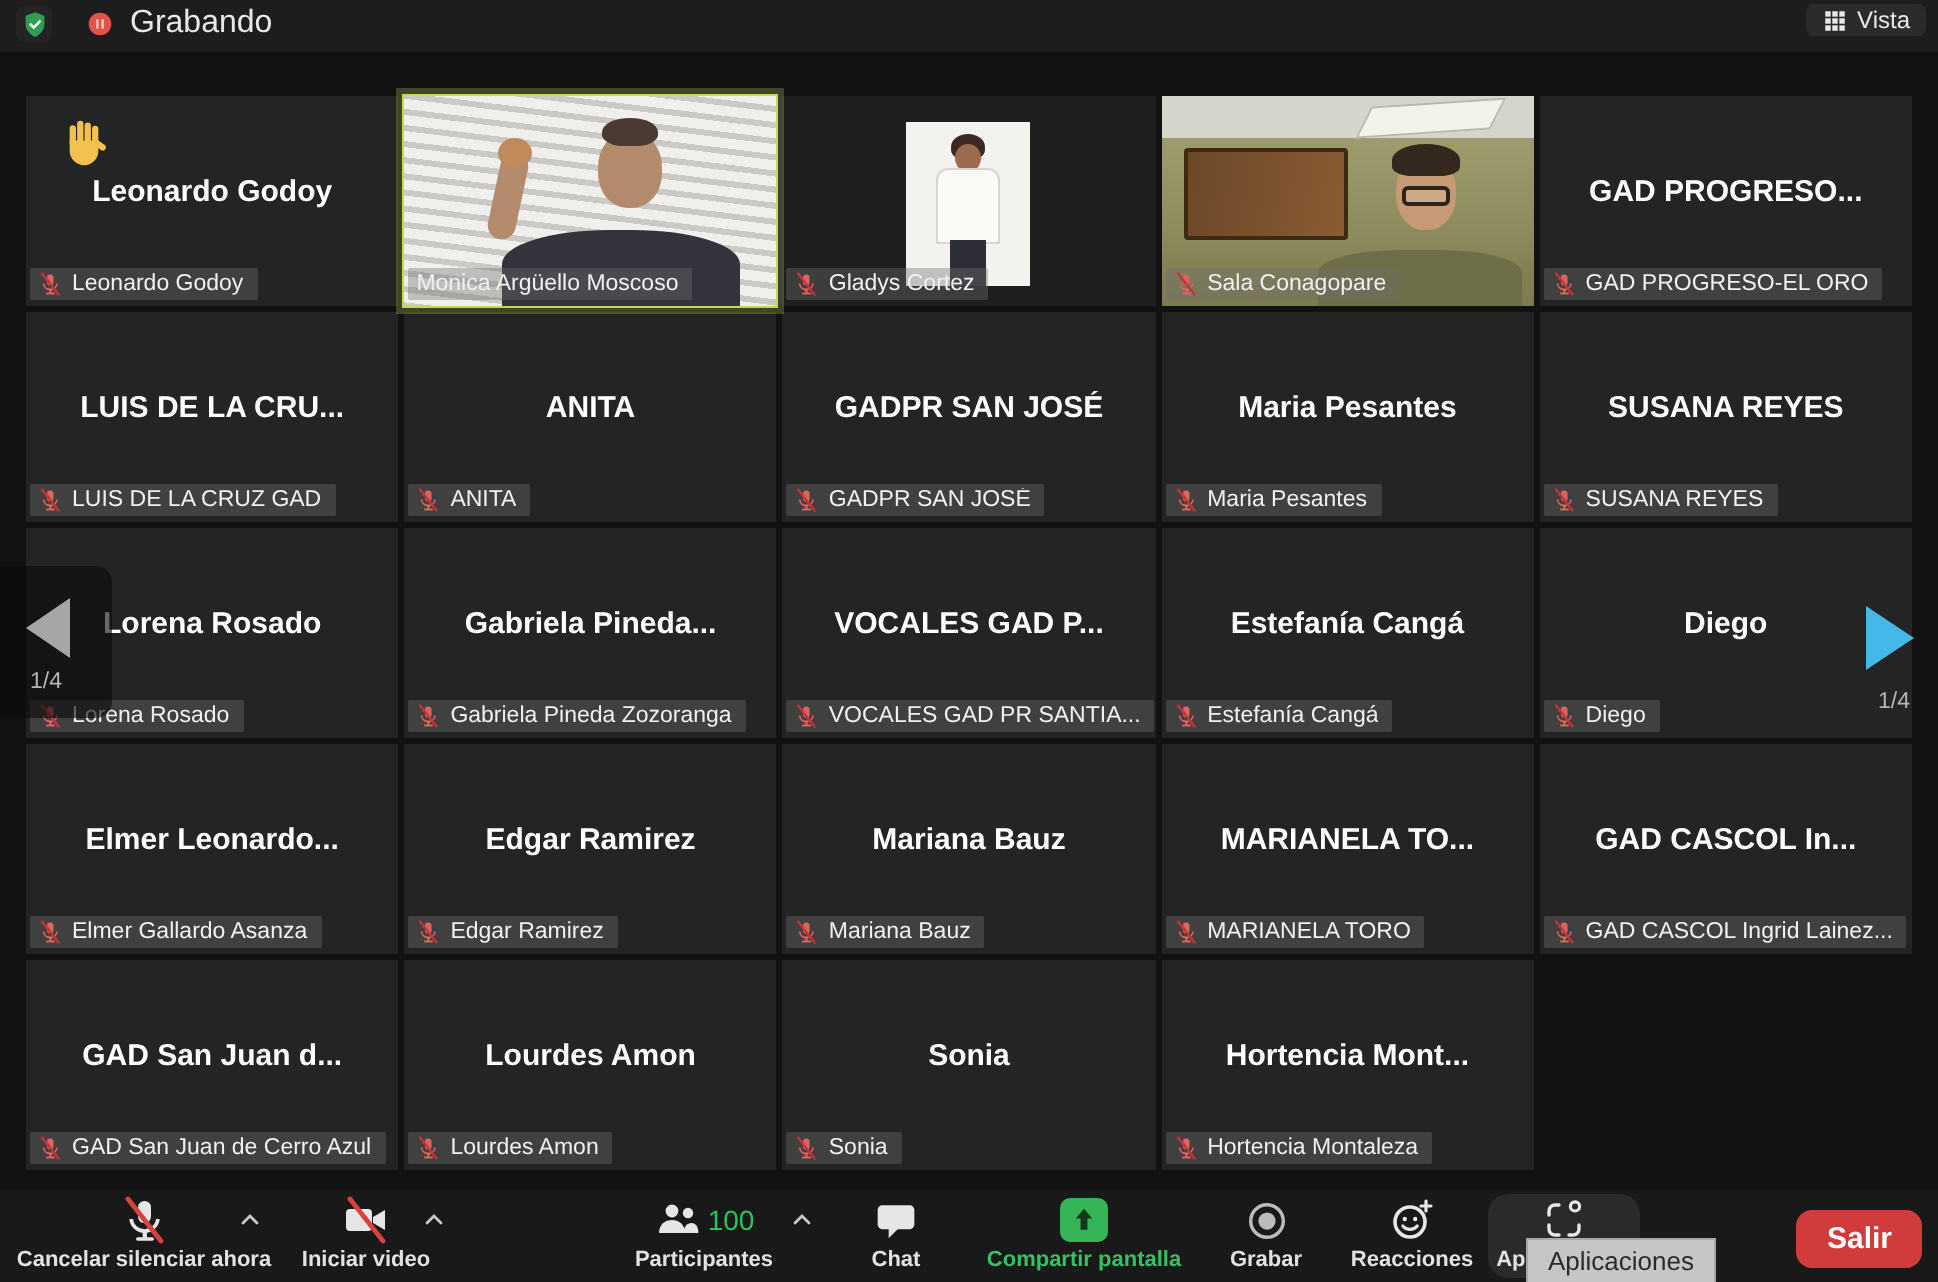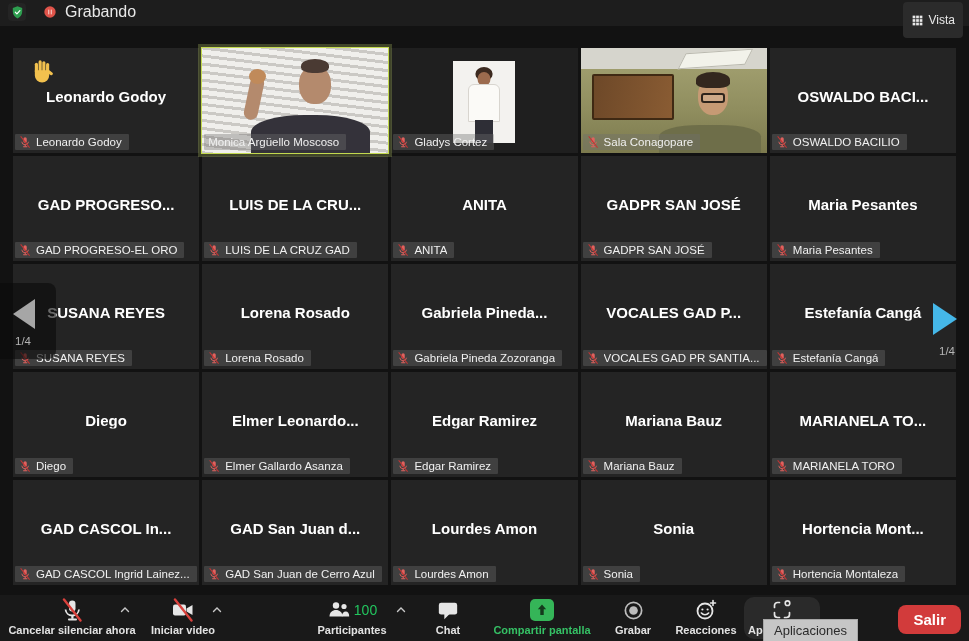--- a/index.html
+++ b/index.html
@@ -8,21 +8,21 @@
     background:#121212;font-family:"Liberation Sans","DejaVu Sans",sans-serif;
     -webkit-font-smoothing:antialiased;
   }
   svg.icon{display:block;}
   
   .topbar{position:absolute;top:0;left:0;right:0;height:26px;background:#1d1d1d;z-index:6;}
   .tb-left{position:absolute;left:8px;top:3px;display:flex;align-items:center;gap:10px;}
   .shield{width:18px;height:18px;background:#242424;border-radius:4px;display:flex;align-items:center;justify-content:center;}
   .recwrap{display:flex;align-items:center;gap:7px;margin-left:6px;}
   .rec-label{color:#e8e8e8;font-size:16px;}
-  .tb-right{position:absolute;right:6px;top:2px;height:36px;background:#2b2b2b;border-radius:4px;
+  .tb-right{position:absolute;right:6px;top:2px;height:16px;background:#2b2b2b;border-radius:4px;
     display:flex;align-items:center;gap:5px;padding:0 8px;color:#e8e8e8;font-size:12px;}
   
   .grid{position:absolute;top:48px;left:13px;right:13px;display:grid;
     grid-template-columns:repeat(5,1fr);grid-auto-rows:105px;gap:3px;}
   .tile{position:relative;background:#242424;overflow:hidden;}
   .tile.darker{background:#1f1f1f;}
   .tile.active{outline:3px solid #c3d94f;outline-offset:-2px;z-index:2;box-shadow:0 0 0 4px rgba(205,224,110,.25);}
   .tname{position:absolute;top:46%;left:4px;right:4px;transform:translateY(-50%);
     text-align:center;color:#fff;font-weight:bold;font-size:15px;white-space:nowrap;overflow:hidden;}
   .nlabel{position:absolute;left:2px;bottom:3px;max-width:94%;display:flex;align-items:center;gap:5px;
@@ -244,30 +244,20 @@
     </div>
     <div class="nlabel">
       <svg class="lmic" viewBox="0 0 24 24">
           <use href="#i-mic" class="mbody"></use>
           <use href="#i-slash" class="mslash"></use>
         </svg>
       <span class="ltext">Sala Conagopare</span>
     </div>
   </div>
 
-  <div class="tile">
-    <div class="tname">OSWALDO BACI...</div>
-    <div class="nlabel">
-      <svg class="lmic" viewBox="0 0 24 24">
-          <use href="#i-mic" class="mbody"></use>
-          <use href="#i-slash" class="mslash"></use>
-        </svg>
-      <span class="ltext">OSWALDO BACILIO</span>
-    </div>
-  </div>
 
   <div class="tile">
     <div class="tname">GAD PROGRESO...</div>
     <div class="nlabel">
       <svg class="lmic" viewBox="0 0 24 24">
           <use href="#i-mic" class="mbody"></use>
           <use href="#i-slash" class="mslash"></use>
         </svg>
       <span class="ltext">GAD PROGRESO-EL ORO</span>
     </div>

